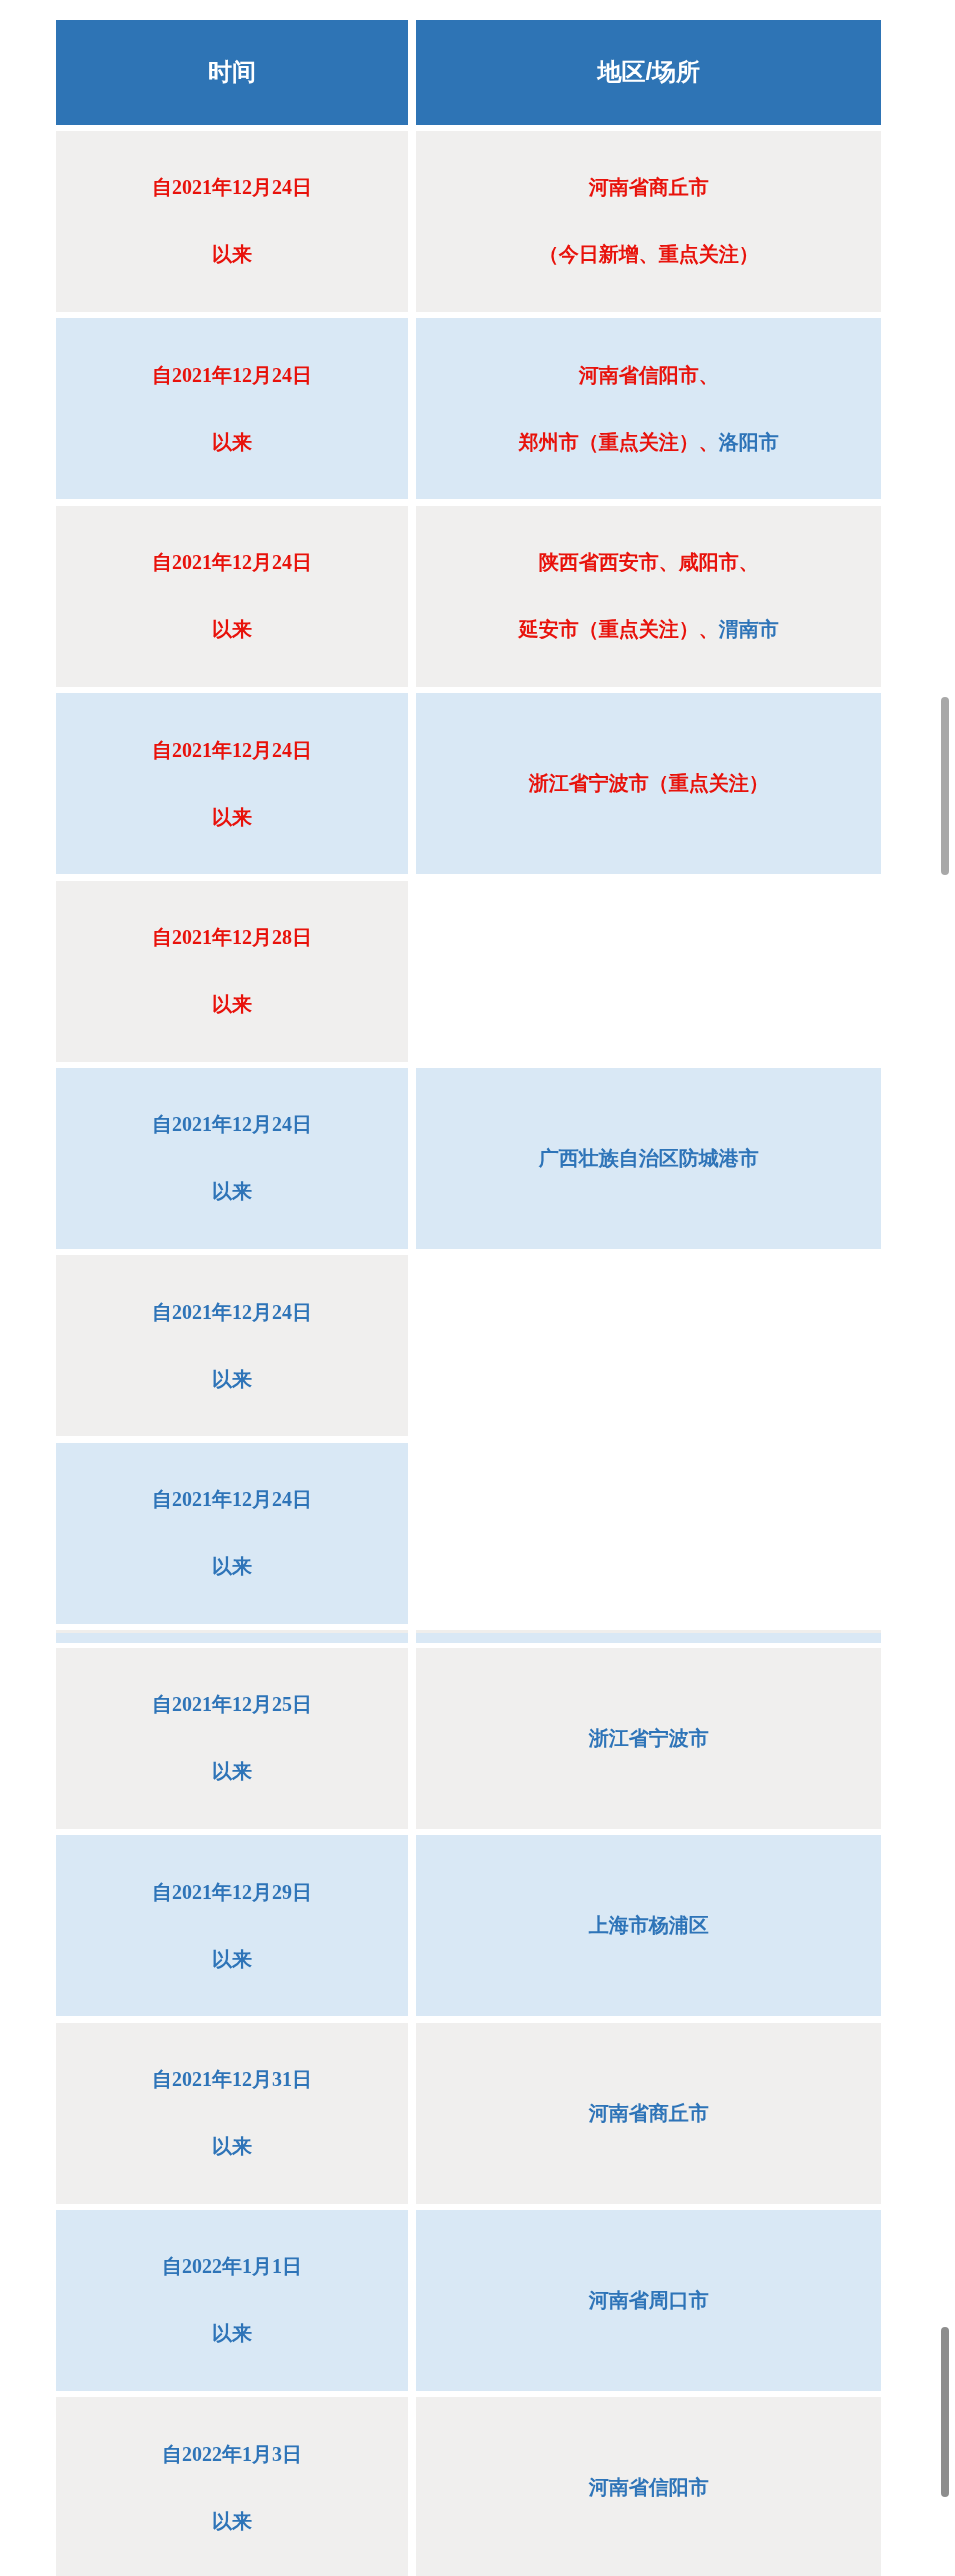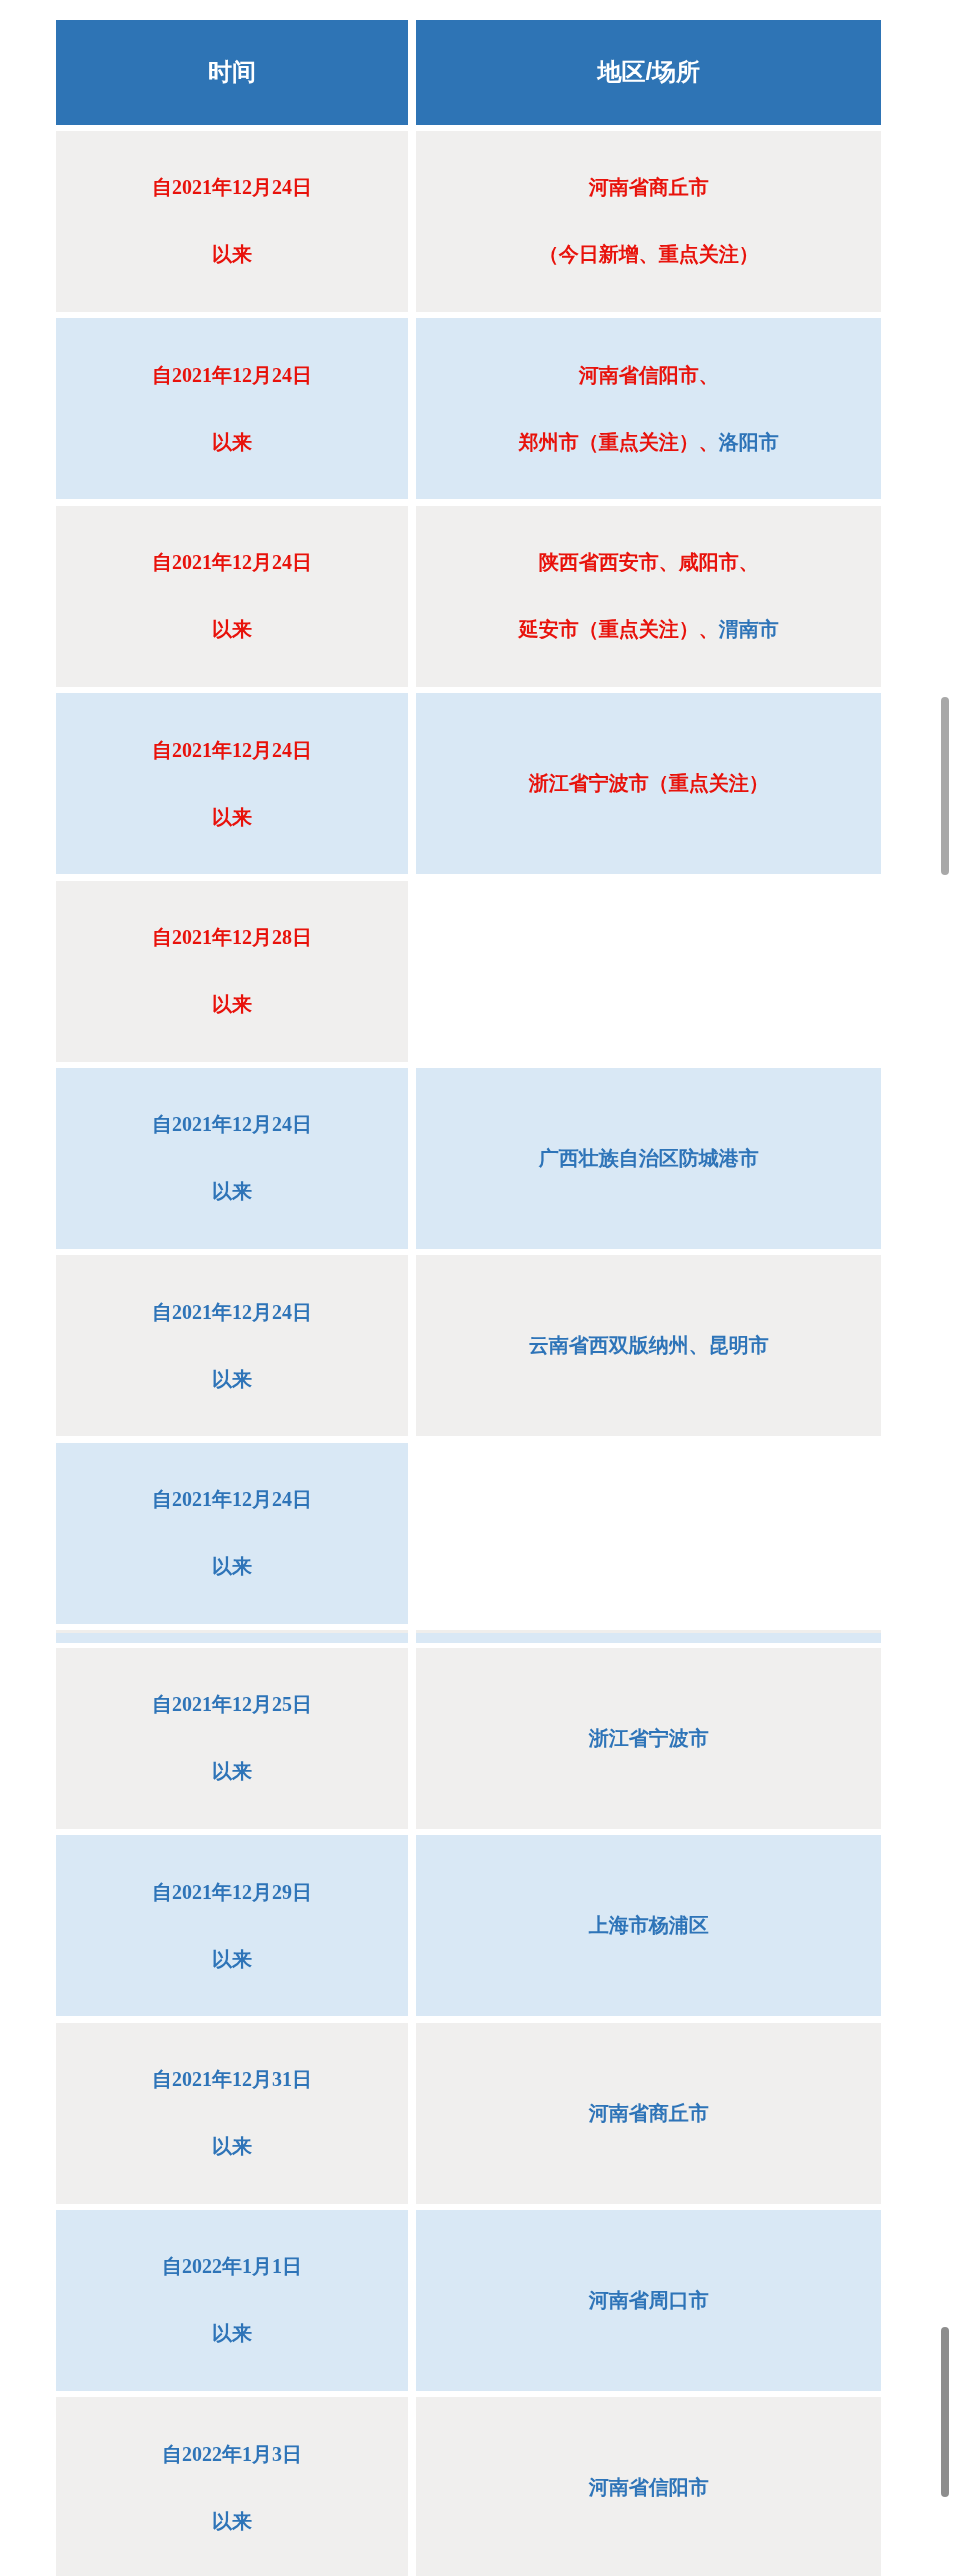--- a/index.html
+++ b/index.html
@@ -140,23 +140,20 @@
           </div>
           <div class="cell place bg-blue">
             <div class="line"><span class="blue">广西壮族自治区防城港市</span></div>
           </div>
         </div>
         <div class="row data-row">
           <div class="cell time bg-gray">
             <div class="line blue">自2021年12月24日</div>
             <div class="line blue">以来</div>
           </div>
-          <div class="cell place bg-gray">
-            <div class="line"><span class="blue">云南省西双版纳州、昆明市</span></div>
-          </div>
         </div>
         <div class="row data-row">
           <div class="cell time bg-blue">
             <div class="line blue">自2021年12月24日</div>
             <div class="line blue">以来</div>
           </div>
         </div>
         <div class="row partial-row">
           <div class="cell time bg-blue"></div>
           <div class="cell place bg-blue"></div>

